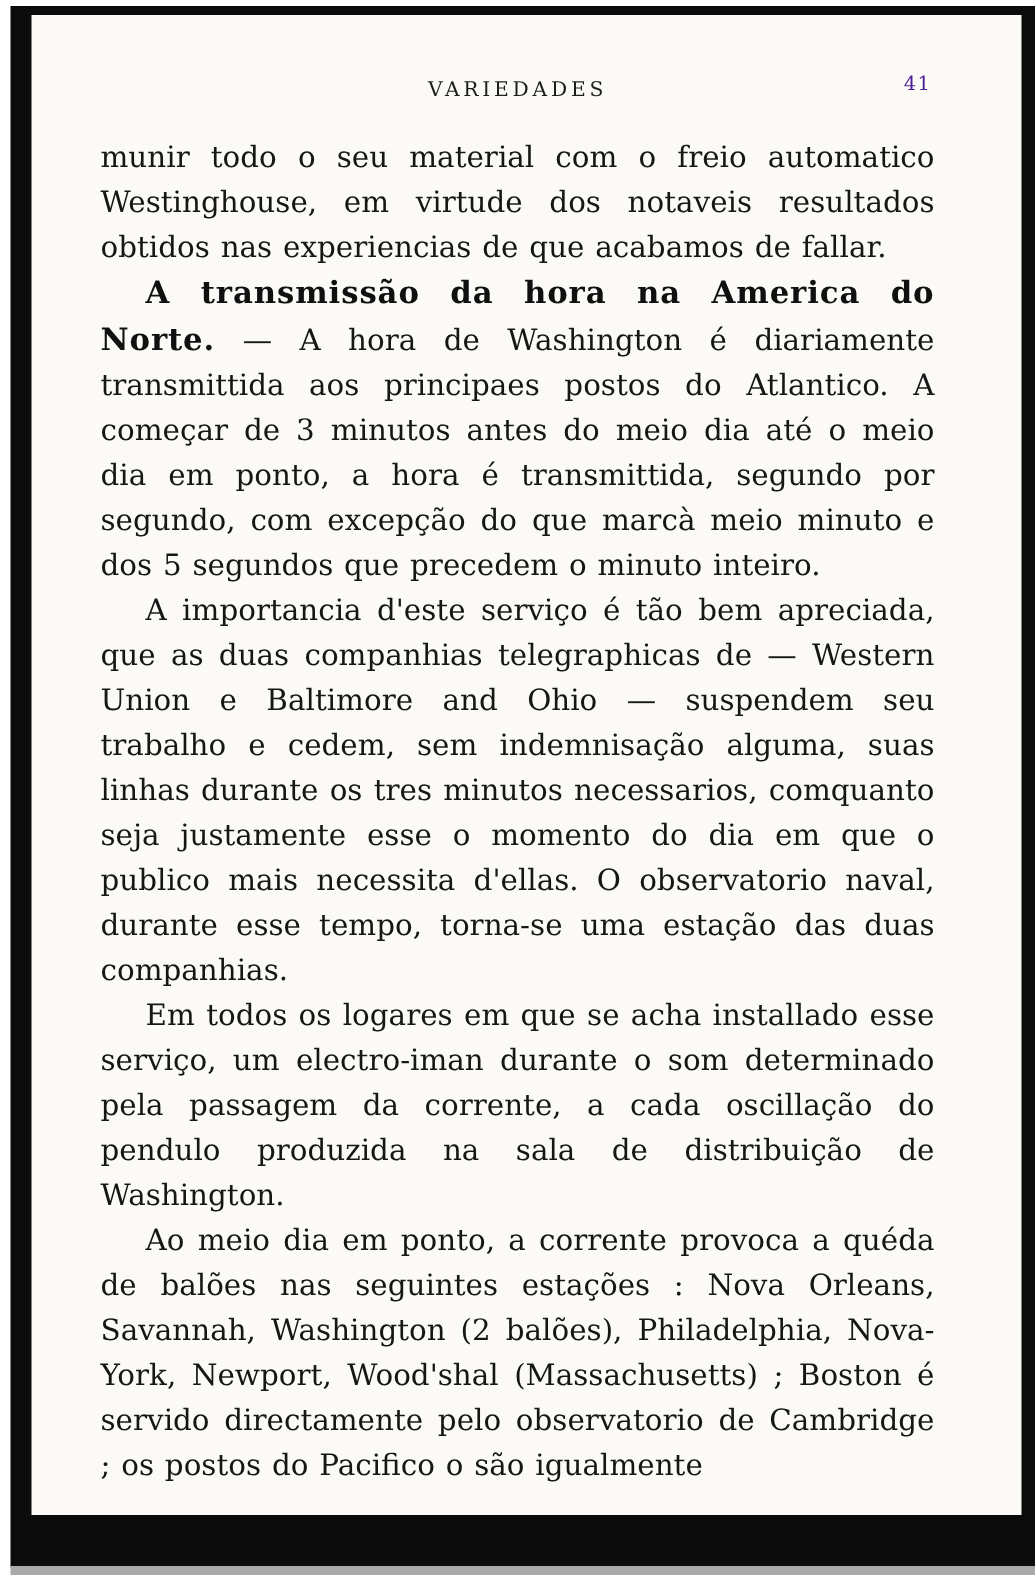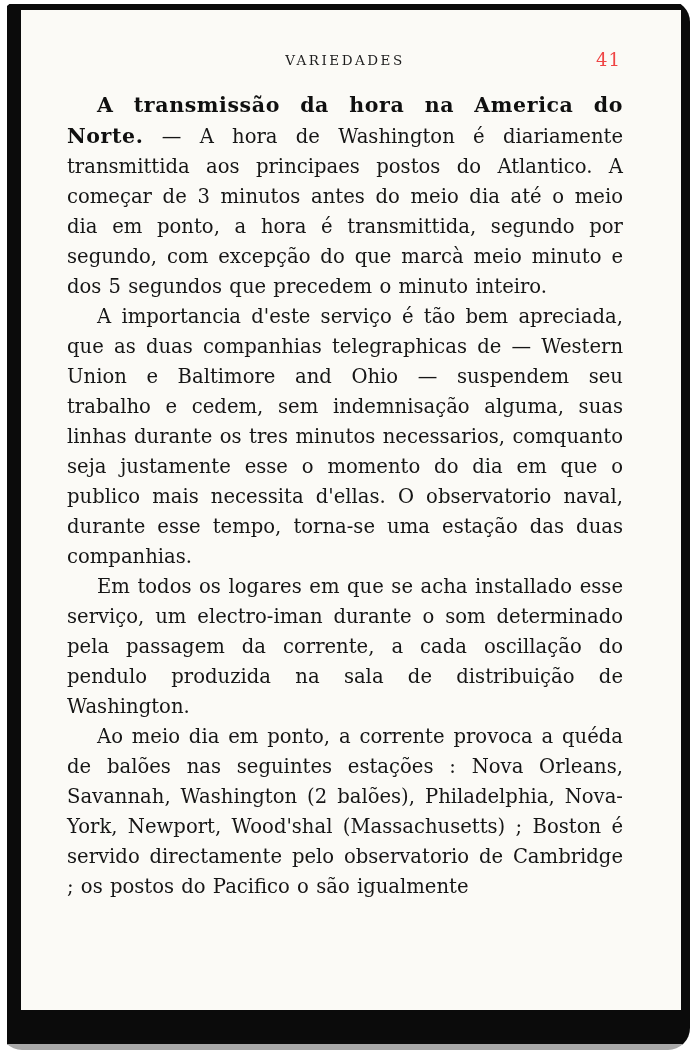--- a/index.html
+++ b/index.html
@@ -7,21 +7,20 @@
     padding: 0;
     background: #ffffff;
     font-family: "DejaVu Serif", "Liberation Serif", serif;
   }
   .scan {
     position: relative;
     width: 690px;
     height: 1050px;
     background: #ffffff;
     overflow: hidden;
-    border-radius: 22px;
   }
   .frame {
     position: absolute;
     left: 7px;
     top: 4px;
     right: 0;
     bottom: 5px;
     background: #0b0b0b;
   }
   .bottom-strip {
@@ -54,23 +53,23 @@
     right: 0;
     text-align: center;
     font-size: 13.5px;
     letter-spacing: 2.5px;
     color: #1d1d1d;
   }
   .page-number {
     position: absolute;
     right: 2px;
     top: -3px;
-    font-size: 18px;
+    font-size: 13px;
     letter-spacing: 1px;
-    color: #ef4444;
+    color: #4c1d95;
   }
   .body-text {
     font-size: 19.6px;
     line-height: 30px;
     text-align: justify;
     word-spacing: 1px;
   }
   .para {
     margin: 0;
     text-indent: 30px;
@@ -102,20 +101,21 @@
   <div class="bottom-strip"></div>
   <div class="artifact-dot"></div>
 
   <div class="page">
     <div class="header">
       <span class="running-title">VARIEDADES</span>
       <span class="page-number">41</span>
     </div>
 
     <div class="body-text">
+      <p class="para no-indent">munir todo o seu material com o freio automatico Westinghouse, em virtude dos notaveis resultados obtidos nas experiencias de que acabamos de fallar.</p>
 
       <p class="para"><strong class="section-title">A transmissão da hora na America do Norte.</strong><span> — A hora de Washington é diariamente transmittida aos principaes postos do Atlantico. A começar de 3 minutos antes do meio dia até o meio dia em ponto, a hora é transmittida, segundo por segundo, com excepção do que marcà meio minuto e dos 5 segundos que precedem o minuto inteiro.</span></p>
 
       <p class="para">A importancia d'este serviço é tão bem apreciada, que as duas companhias telegraphicas de — Western Union e Baltimore and Ohio — suspendem seu trabalho e cedem, sem indemnisação alguma, suas linhas durante os tres minutos necessarios, comquanto seja justamente esse o momento do dia em que o publico mais necessita d'ellas. O observatorio naval, durante esse tempo, torna-se uma estação das duas companhias.</p>
 
       <p class="para">Em todos os logares em que se acha installado esse serviço, um electro-iman durante o som determinado pela passagem da corrente, a cada oscillação do pendulo produzida na sala de distribuição de Washington.</p>
 
       <p class="para">Ao meio dia em ponto, a corrente provoca a quéda de balões nas seguintes estações : Nova Orleans, Savannah, Washington (2 balões), Philadelphia, Nova-York, Newport, Wood'shal (Massachusetts) ; Boston é servido directamente pelo observatorio de Cambridge ; os postos do Pacifico o são igualmente</p>
     </div>
   </div>

